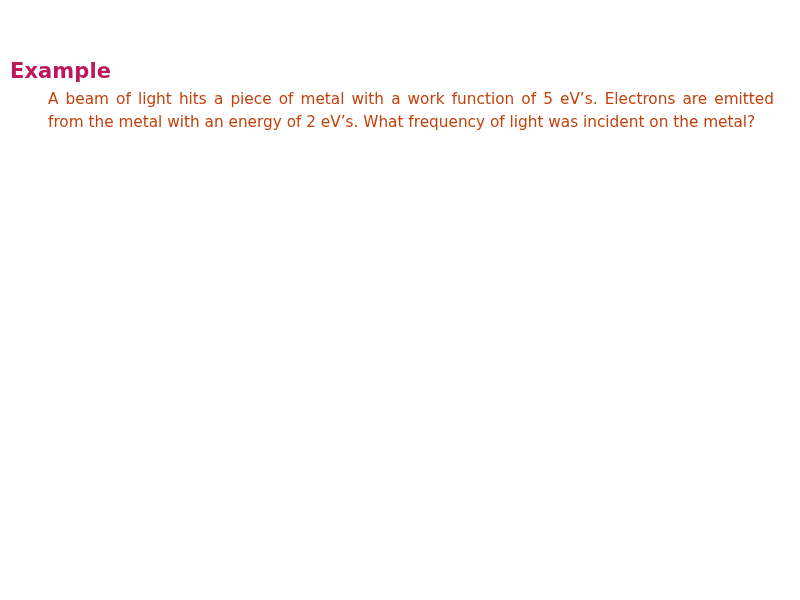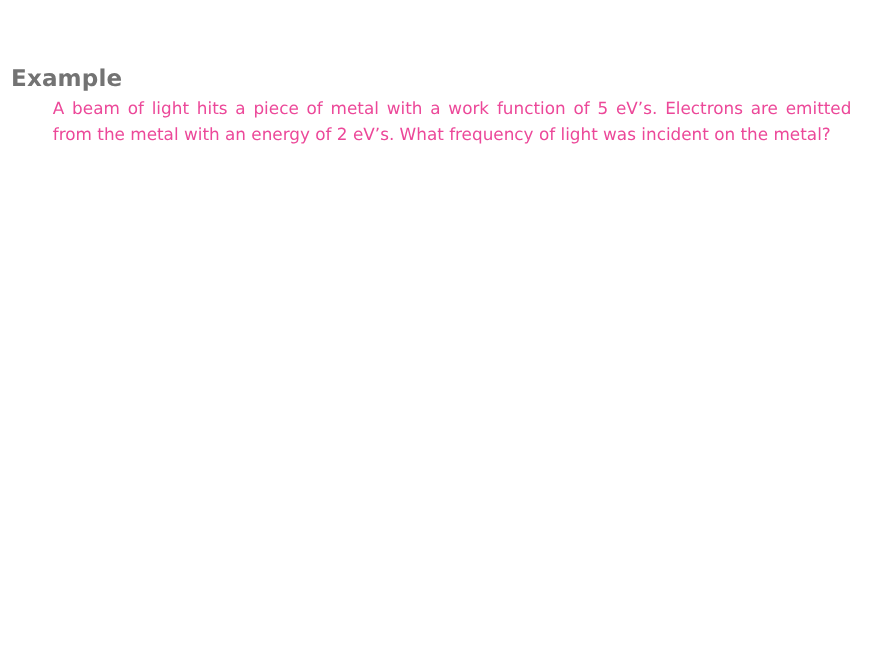--- a/index.html
+++ b/index.html
@@ -21,33 +21,33 @@
     box-sizing: border-box;
   }
   .slide-title {
     position: absolute;
     left: 10px;
     top: 44px;
     font-size: 21px;
     font-weight: bold;
     line-height: 26px;
     letter-spacing: 0.1px;
-    color: #737373;
+    color: #be185d;
     text-align: center;
   }
   .slide-body {
     position: absolute;
     left: 48px;
     top: 88px;
     width: 726px;
     font-size: 15.3px;
     line-height: 22.5px;
     text-align: justify;
     text-justify: inter-word;
-    color: #ec4899;
+    color: #c2410c;
   }
   .slide-body p {
     margin: 0;
   }
 </style>
 </head>
 <body>
 
 <div class="slide">
 

